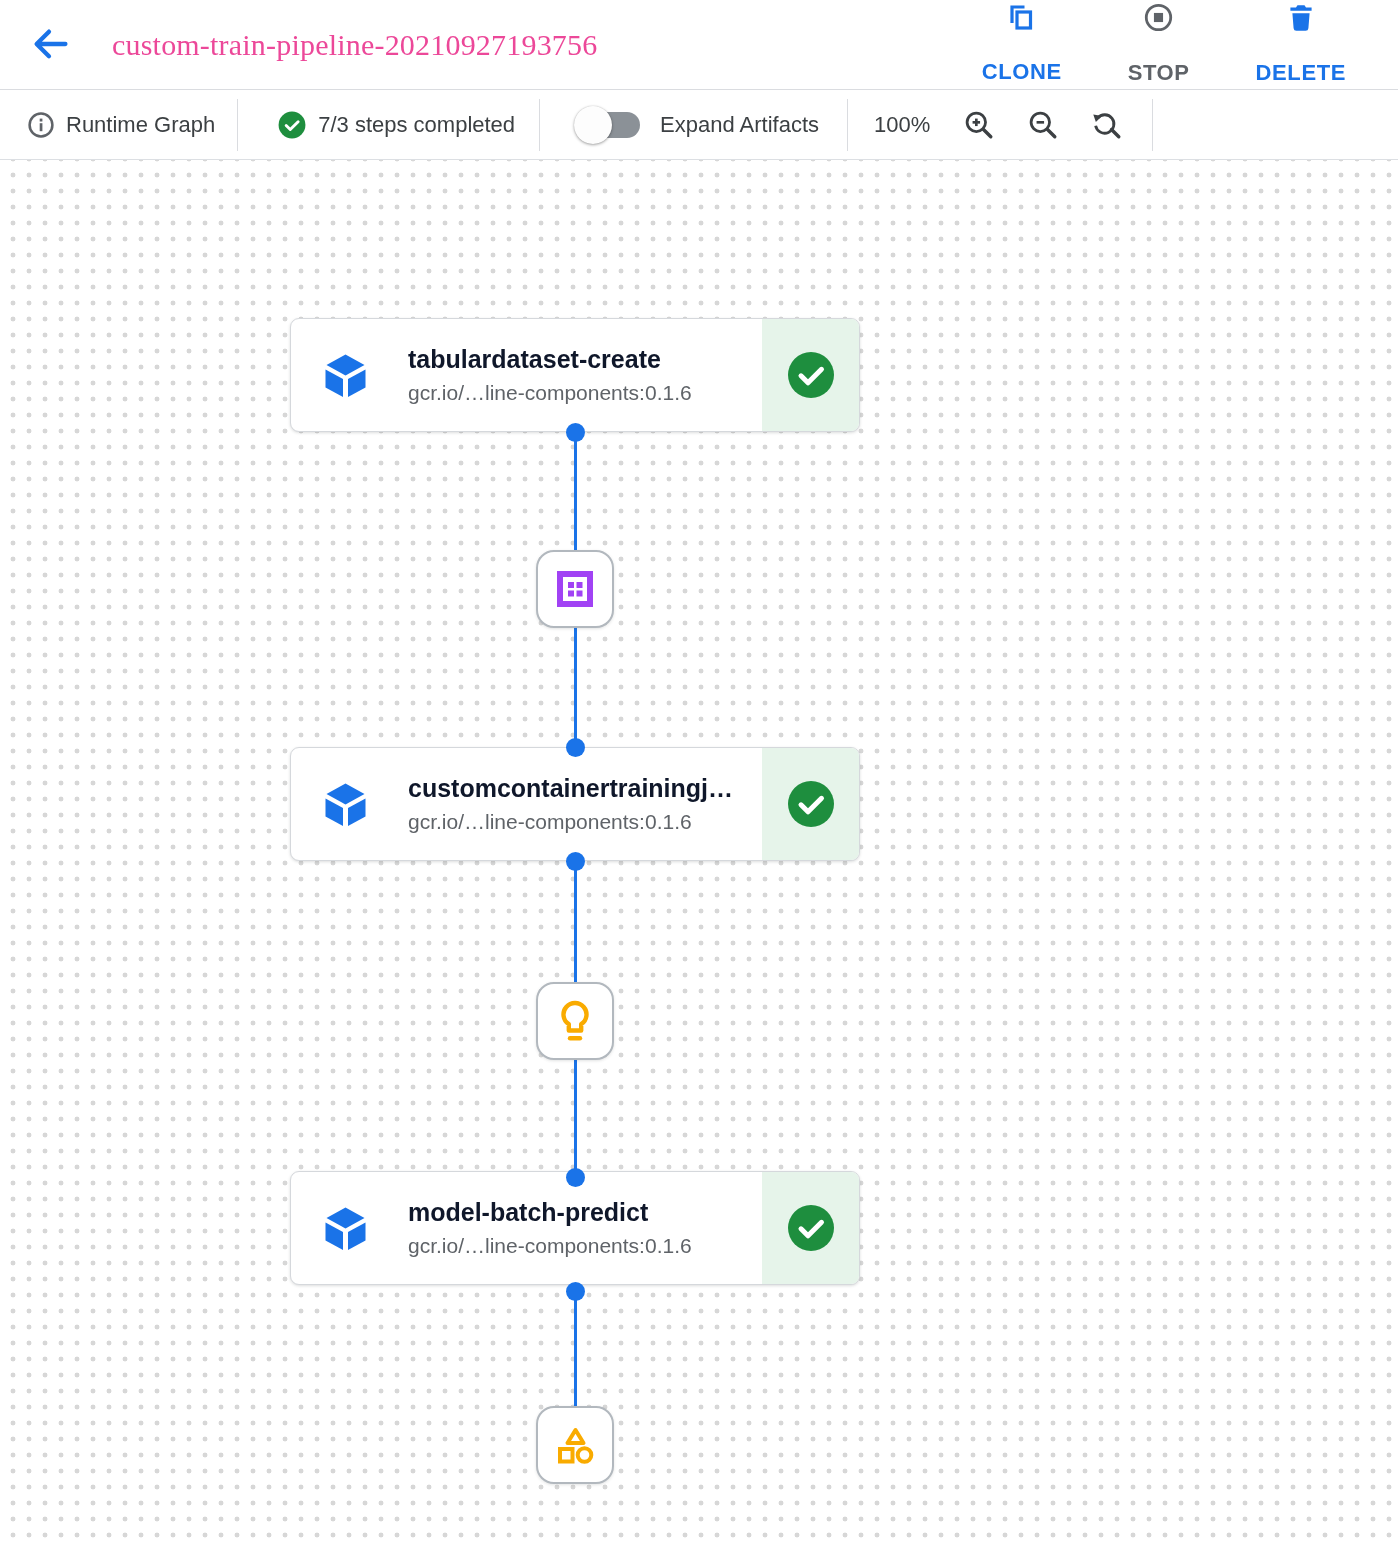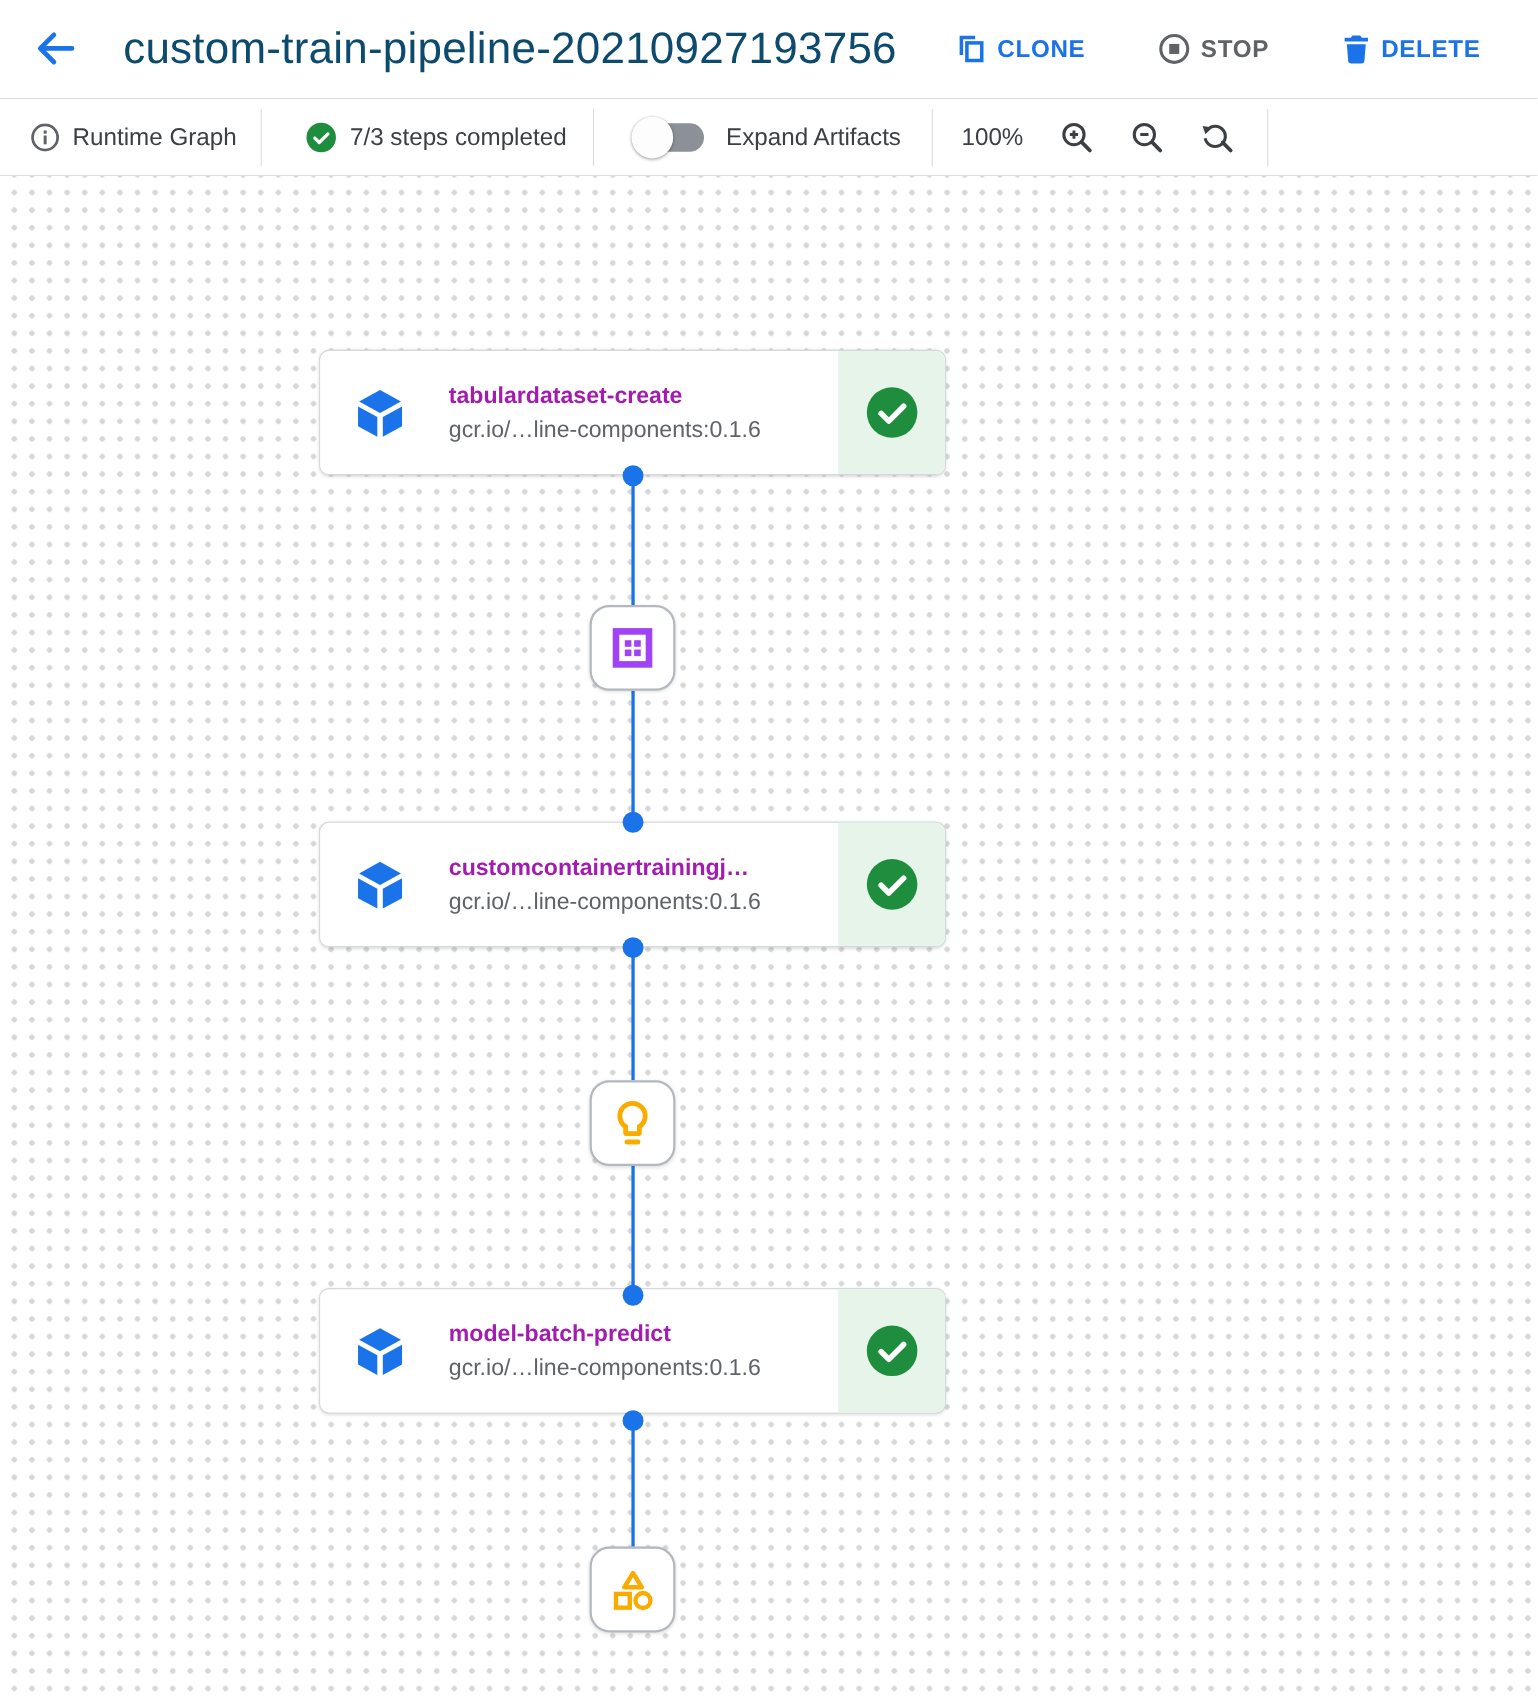--- a/index.html
+++ b/index.html
@@ -4,25 +4,25 @@
 <style>
   * { margin: 0; padding: 0; box-sizing: border-box; }
   html, body { width: 1398px; height: 1544px; background: #fff; overflow: hidden;
     font-family: "Liberation Sans", sans-serif; }
 
   
   .header { height: 90px; display: flex; align-items: center; background: #fff;
     border-bottom: 1px solid #dadce0; position: relative; }
   .back-btn { width: 56px; height: 56px; margin-left: 22px; display: flex;
     align-items: center; justify-content: center; border-radius: 50%; cursor: pointer; }
-  .page-title { margin-left: 34px; font-size: 40px; color: #0c4a6e; letter-spacing: 0.2px;
-    white-space: nowrap; }
+  .page-title { margin-left: 34px; font-size: 30px; color: #ec4899; letter-spacing: 0.2px;
+    white-space: nowrap; font-family: Liberation Serif, serif; }
   .header-actions { position: absolute; right: 52px; display: flex; align-items: center; gap: 66px; }
-  .action-btn { display: flex; align-items: center; gap: 10px; font-size: 22px;
-    font-weight: bold; letter-spacing: 0.6px; cursor: pointer; }
+  .action-btn { display: flex; align-items: center; gap: 28px; font-size: 22px;
+    font-weight: bold; letter-spacing: 0.6px; cursor: pointer; flex-direction: column; }
   .action-btn.blue { color: #1a73e8; }
   .action-btn.gray { color: #5f6368; }
 
   
   .toolbar { height: 70px; display: flex; align-items: center; background: #fff;
     border-bottom: 1px solid #dcdfe3; }
   .tb-group { display: flex; align-items: center; }
   .tb-label { font-size: 22px; color: #3c4043; white-space: nowrap; }
   .tb-divider { width: 1px; height: 52px; background: #dadce0; }
   .steps-check { margin-right: 12px; display: flex; }
@@ -39,21 +39,21 @@
   .canvas { position: relative; width: 1398px; height: 1384px; background: #fff;
     background-image: radial-gradient(circle, #d7d7d7 2.2px, rgba(0,0,0,0) 2.7px);
     background-size: 16px 16px; background-position: 5px 7px; }
 
   .exec-node { position: absolute; left: 290px; width: 570px; height: 114px;
     background: #fff; border: 1px solid #d5d8dc; border-radius: 9px;
     box-shadow: 0 1px 3px rgba(60,64,67,.18); display: flex; align-items: center;
     cursor: pointer; }
   .exec-icon { margin-left: 30px; flex: none; display: flex; }
   .exec-text { margin-left: 38px; overflow: hidden; padding-right: 8px; }
-  .exec-title { font-size: 21px; font-weight: bold; color: #a21caf; white-space: nowrap;
+  .exec-title { font-size: 25px; font-weight: bold; color: #0f172a; white-space: nowrap;
     margin-bottom: 7px; }
   .exec-sub { font-size: 21px; color: #5f6368; white-space: nowrap; }
   .exec-status { position: absolute; right: 0; top: 0; width: 97px; height: 100%;
     background: #e6f4ea; border-radius: 0 8px 8px 0; display: flex;
     align-items: center; justify-content: center; }
 
   .artifact-node { position: absolute; left: 536px; width: 78px; height: 78px;
     background: #fff; border: 2px solid #b2b8be; border-radius: 18px;
     box-shadow: 0 1px 3px rgba(60,64,67,.15); display: flex; align-items: center;
     justify-content: center; cursor: pointer; }

